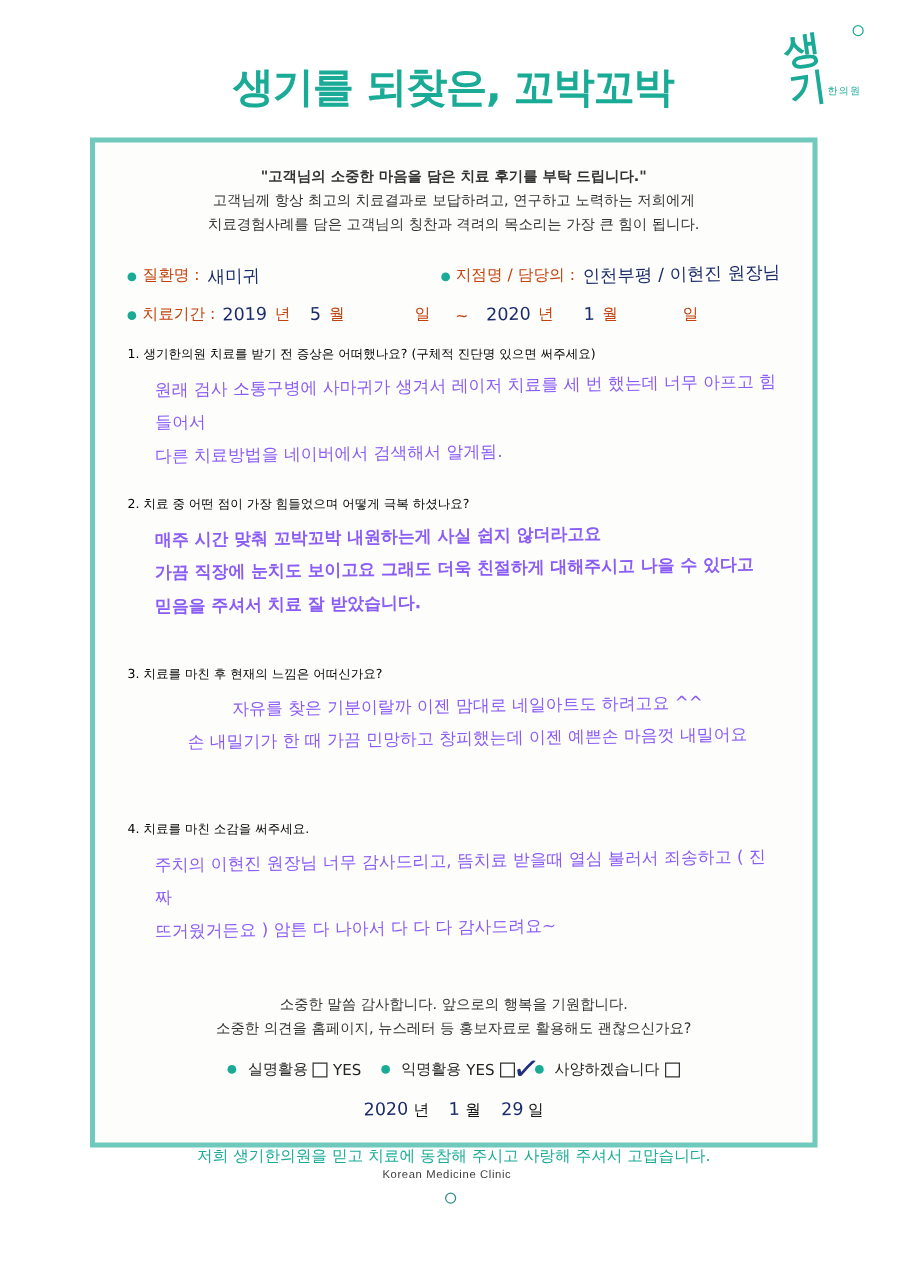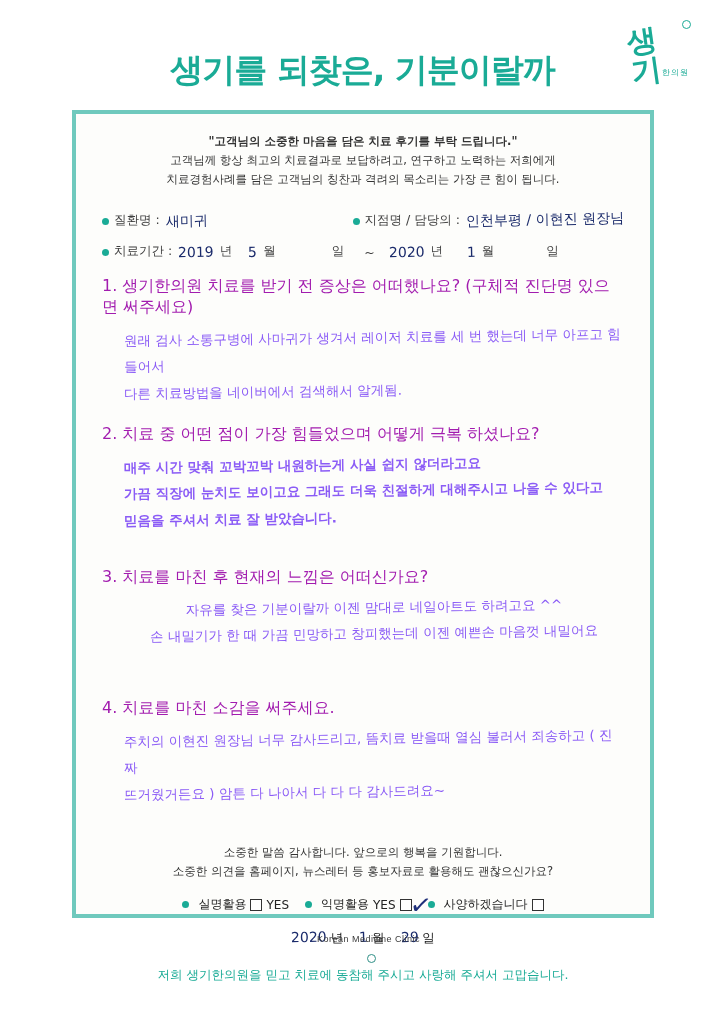--- a/index.html
+++ b/index.html
@@ -102,40 +102,40 @@
     width: 7px;
     height: 7px;
     border-radius: 50%;
     background: #1aab96;
     margin-right: 5px;
     margin-bottom: 4px;
     flex: none;
   }
   .meta-label {
     font-size: 12.5px;
-    color: #404040;
+    color: #c2410c;
     white-space: nowrap;
     margin-right: 6px;
   }
   .hand {
     font-family: "DejaVu Sans", sans-serif;
     color: #1b2b6b;
     font-size: 14px;
     transform: rotate(-1.2deg);
     white-space: nowrap;
   }
 
   
   .questions {
     margin: 16px 26px 0 26px;
   }
   .q-block { margin-bottom: 8px; }
   .q-title {
-    font-size: 16px;
-    color: #a21caf;
+    font-size: 10px;
+    color: #000000;
     font-family: "DejaVu Sans", sans-serif;
     margin-bottom: 6px;
   }
   .q-answer {
     min-height: 52px;
     padding-left: 22px;
     color: #8b5cf6;
     font-size: 13.5px;
     line-height: 1.95;
     font-family: "DejaVu Sans", sans-serif;
@@ -194,21 +194,21 @@
     margin-top: 20px;
     text-align: center;
     font-size: 12.5px;
     color: #1aab96;
     font-family: "DejaVu Sans", sans-serif;
   }
 
   
   .brand {
     position: absolute;
-    left: 14px;
+    left: 3px;
     top: 934px;
     width: 709px;
     text-align: center;
   }
   .brand-sub {
     font-size: 9px;
     color: #3a3a3a;
     letter-spacing: 0.5px;
     font-family: "Liberation Sans", sans-serif;
   }
@@ -225,21 +225,21 @@
     height: 7px;
     border: 1.3px solid #2f8f86;
     border-radius: 50%;
     margin-left: 5px;
     vertical-align: 5px;
   }
 </style>
 </head>
 <body>
 
-<div class="page-title">생기를 되찾은, 기분이랄까</div>
+<div class="page-title">생기를 되찾은, 꼬박꼬박</div>
 
 <div class="logo-mark">
   <span class="logo-dot"></span>
   <span class="logo-big">생기</span>
   <span class="logo-small">한의원</span>
 </div>
 
 <div class="sheet">
 
   <div class="intro">

